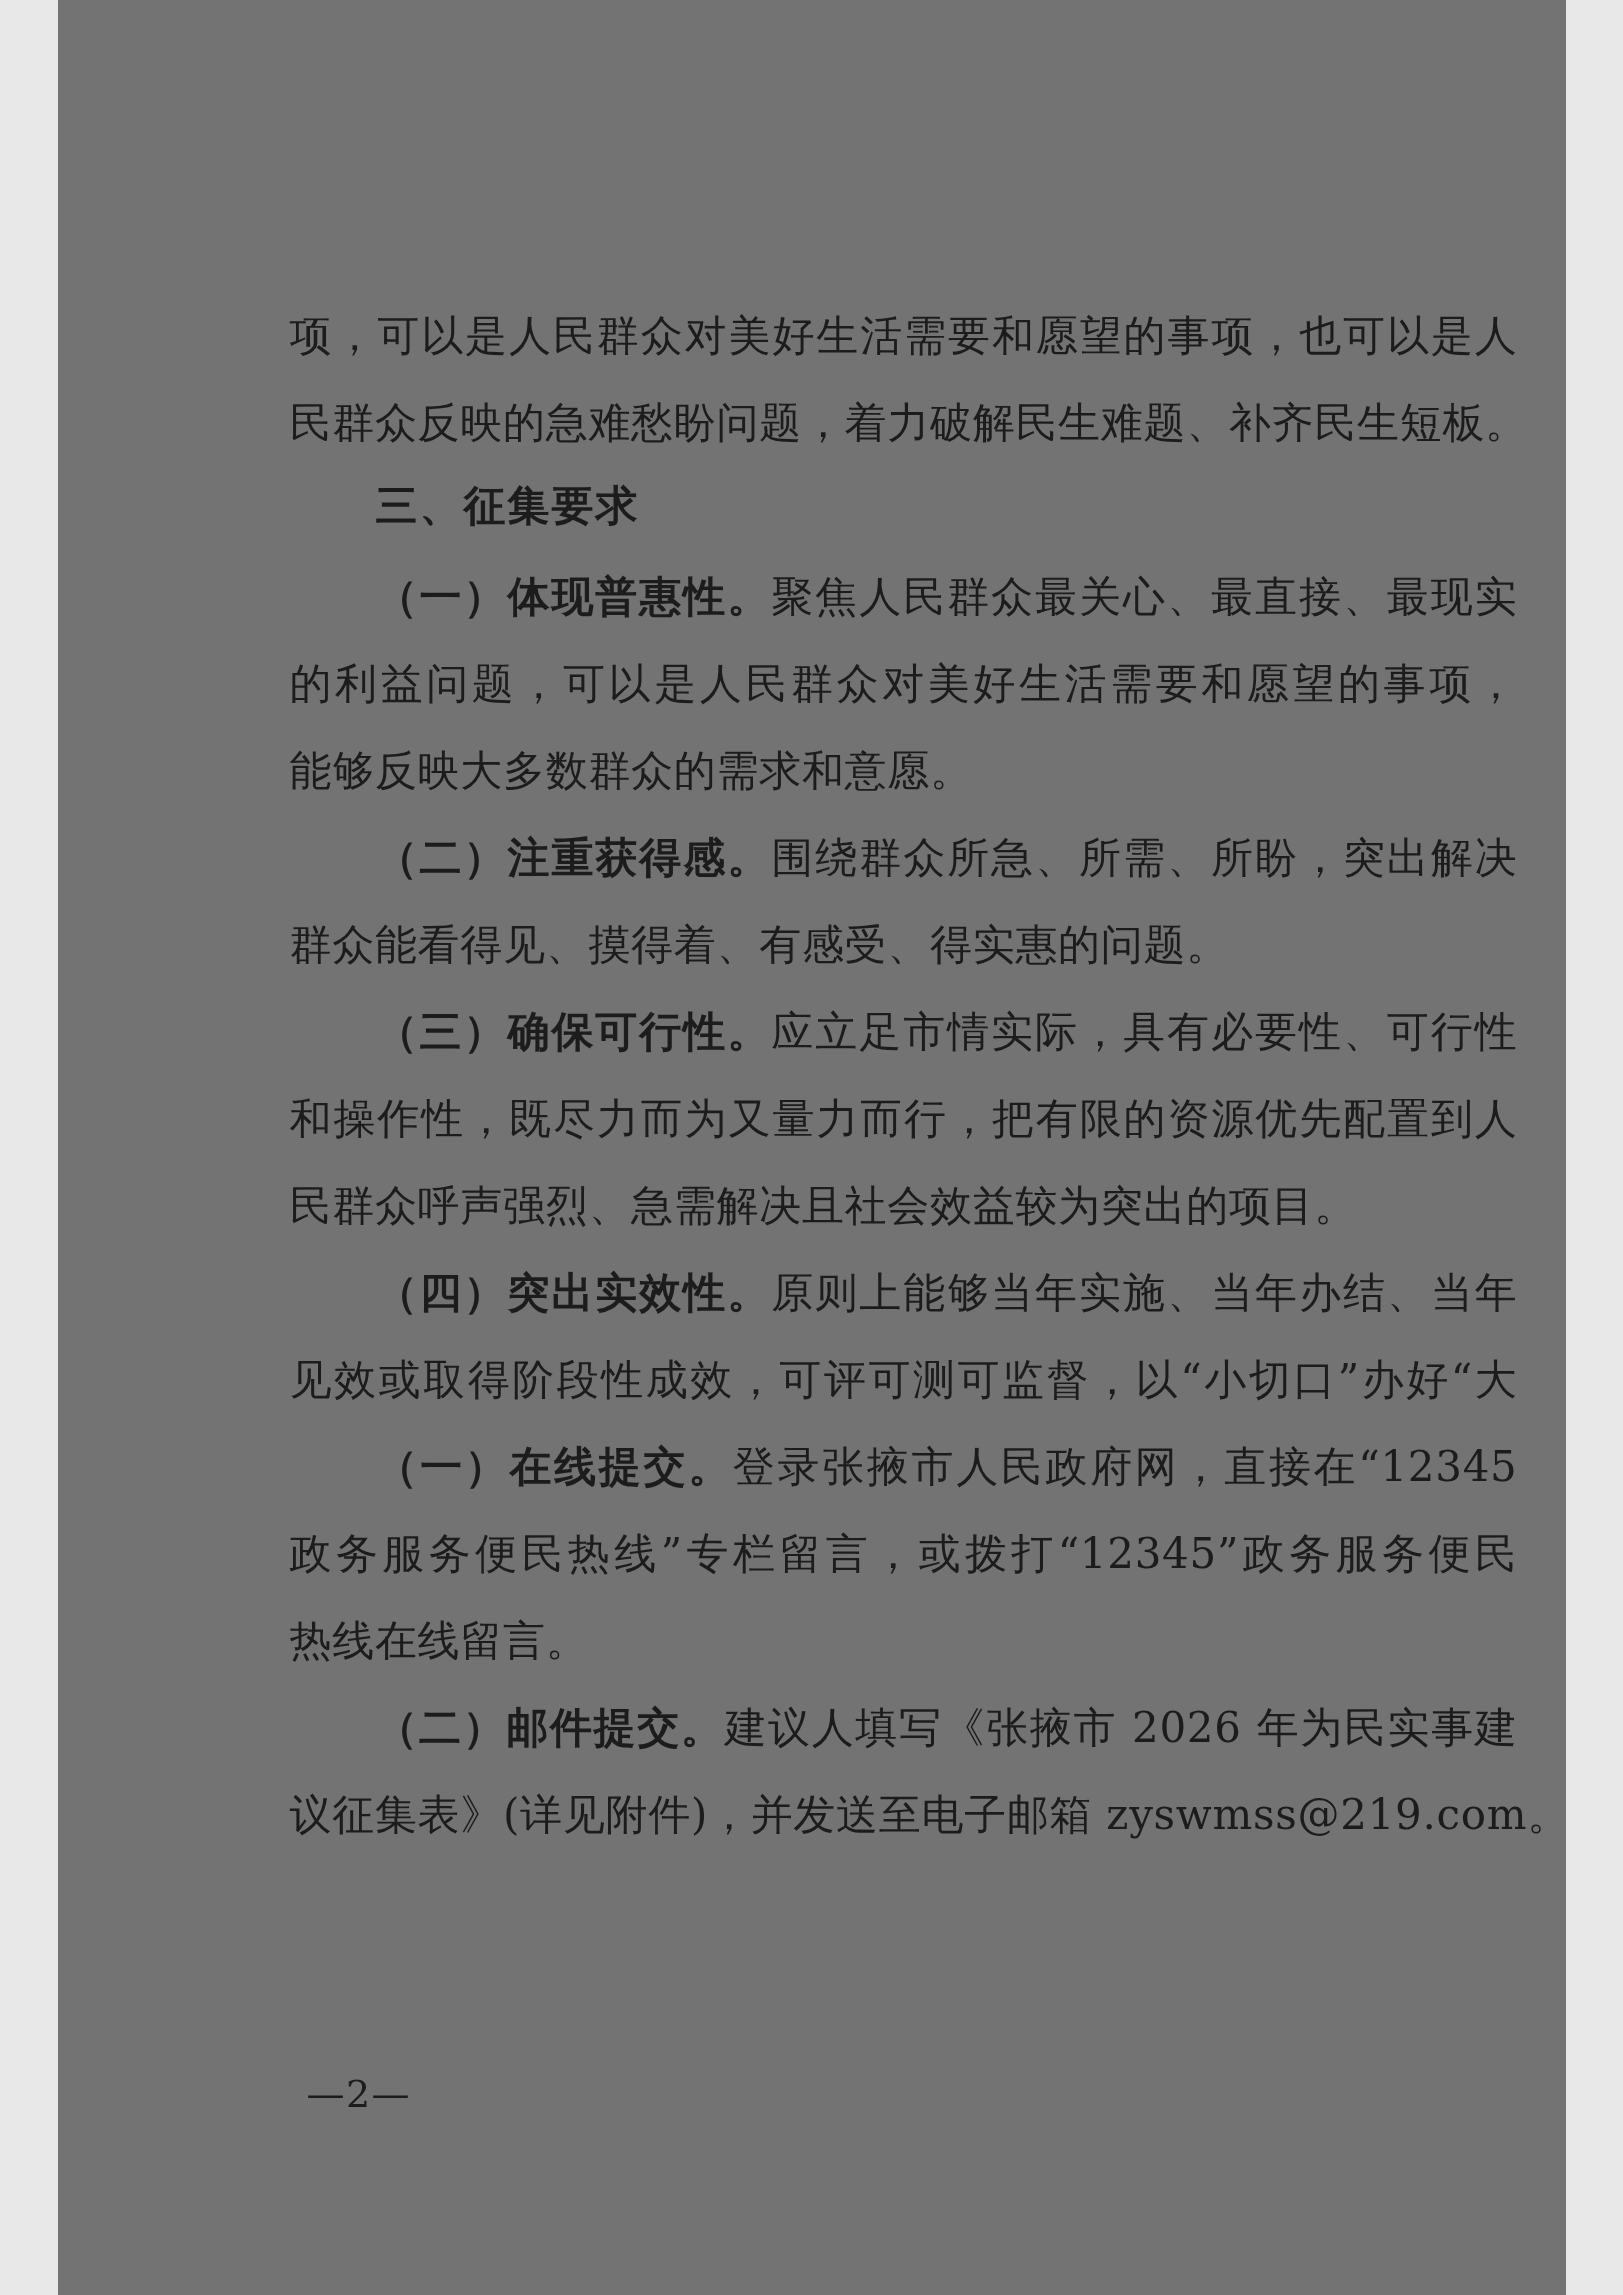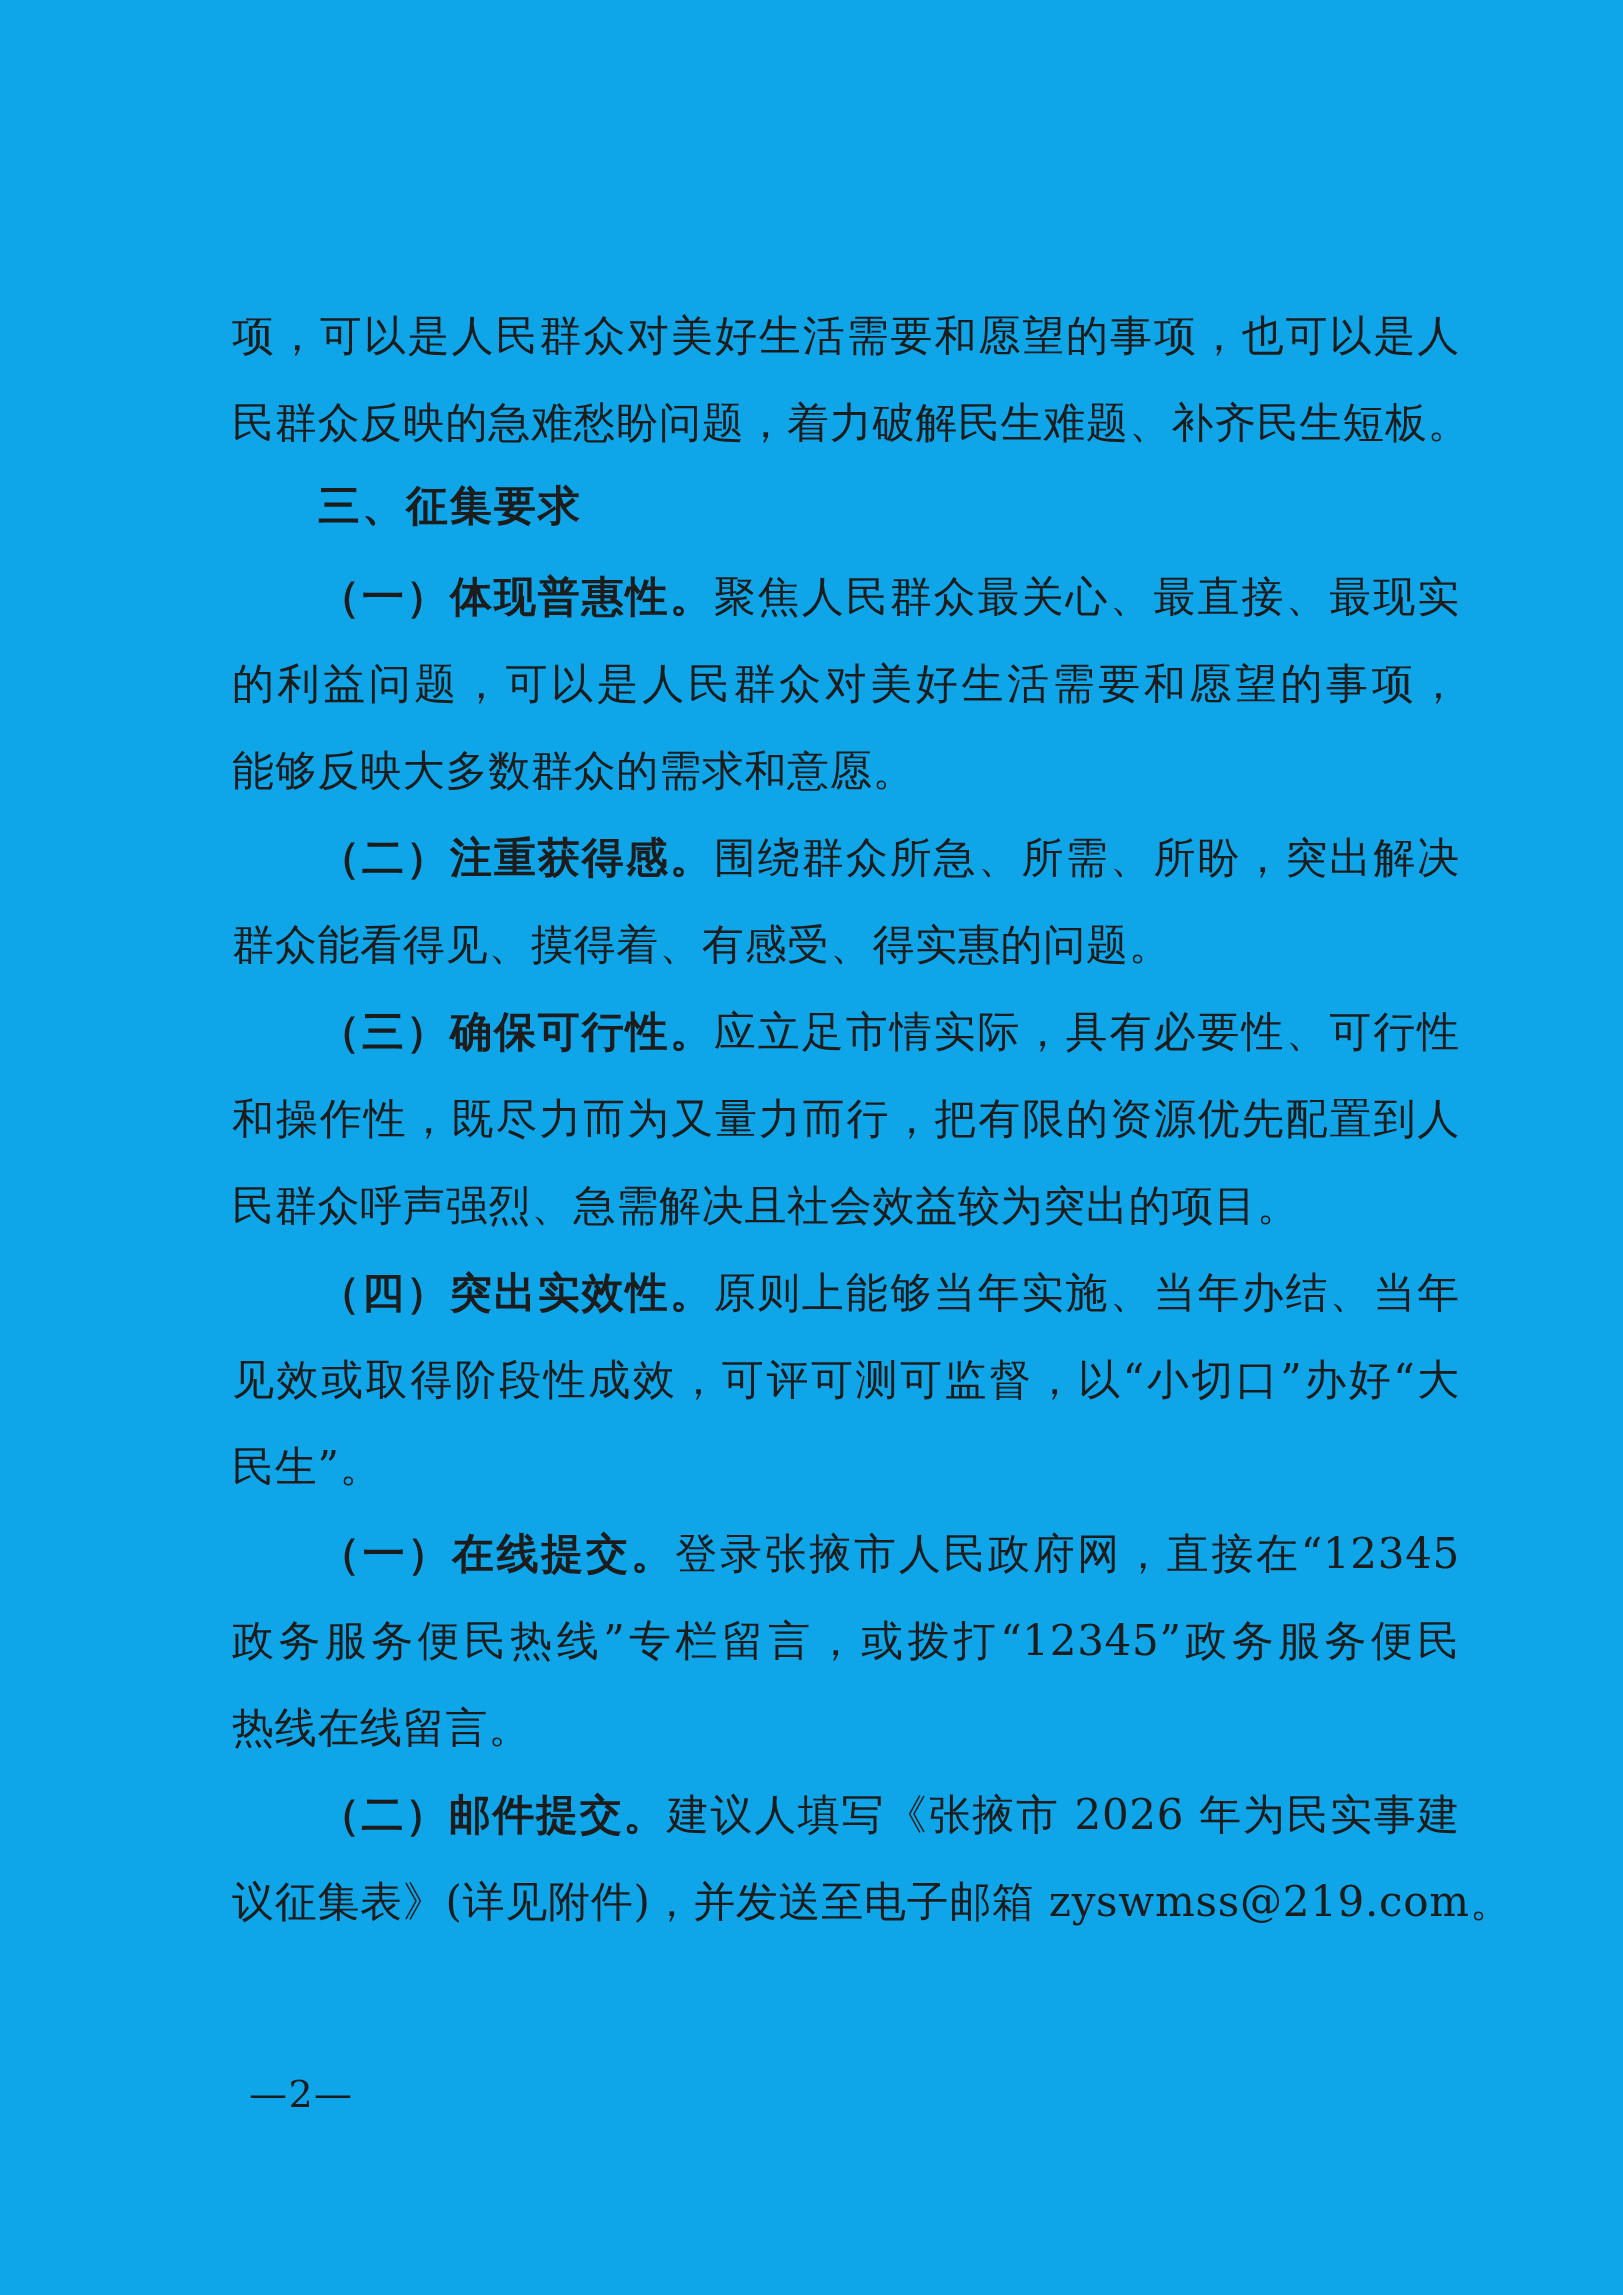--- a/index.html
+++ b/index.html
@@ -2,24 +2,24 @@
 <html style="font-size:11px"><head>
 <meta charset="utf-8">
 <style>
   html, body {
     margin: 0;
     padding: 0;
     background: #e8e8e8;
   }
   .page {
     position: relative;
-    width: 1623px;
+    width: 1508px;
     height: 2295px;
     margin: 0 auto;
-    background: #0ea5e9;
+    background: #737373;
     overflow: hidden;
     color: #1c1c1c;
     font-family: "DejaVu Serif", "Liberation Serif", serif;
   }
   .content {
     position: absolute;
     left: 232px;
     top: 292px;
     width: 1228px;
   }
@@ -74,21 +74,20 @@
       <div class="line body indent fill"><span class="lead">（一）体现普惠性。</span><span class="plain">聚焦人民群众最关心、最直接、最现实</span></div>
       <div class="line body fill"><span class="plain">的利益问题，可以是人民群众对美好生活需要和愿望的事项，</span></div>
       <div class="line body end"><span class="plain">能够反映大多数群众的需求和意愿。</span></div>
       <div class="line body indent fill"><span class="lead">（二）注重获得感。</span><span class="plain">围绕群众所急、所需、所盼，突出解决</span></div>
       <div class="line body end"><span class="plain">群众能看得见、摸得着、有感受、得实惠的问题。</span></div>
       <div class="line body indent fill"><span class="lead">（三）确保可行性。</span><span class="plain">应立足市情实际，具有必要性、可行性</span></div>
       <div class="line body fill"><span class="plain">和操作性，既尽力而为又量力而行，把有限的资源优先配置到人</span></div>
       <div class="line body end"><span class="plain">民群众呼声强烈、急需解决且社会效益较为突出的项目。</span></div>
       <div class="line body indent fill"><span class="lead">（四）突出实效性。</span><span class="plain">原则上能够当年实施、当年办结、当年</span></div>
       <div class="line body fill"><span class="plain">见效或取得阶段性成效，可评可测可监督，以“小切口”办好“大</span></div>
-      <div class="line body end"><span class="plain">民生”。</span></div>
       <div class="line body indent fill"><span class="lead">（一）在线提交。</span><span class="plain">登录张掖市人民政府网，直接在“12345</span></div>
       <div class="line body fill"><span class="plain">政务服务便民热线”专栏留言，或拨打“12345”政务服务便民</span></div>
       <div class="line body end"><span class="plain">热线在线留言。</span></div>
       <div class="line body indent fill"><span class="lead">（二）邮件提交。</span><span class="plain">建议人填写《张掖市 2026 年为民实事建</span></div>
       <div class="line body end"><span class="plain">议征集表》(详见附件)，并发送至电子邮箱 zyswmss@219.com。</span></div>
     </div>
   <div class="pageno">—2—</div>
 </div>
 
 

